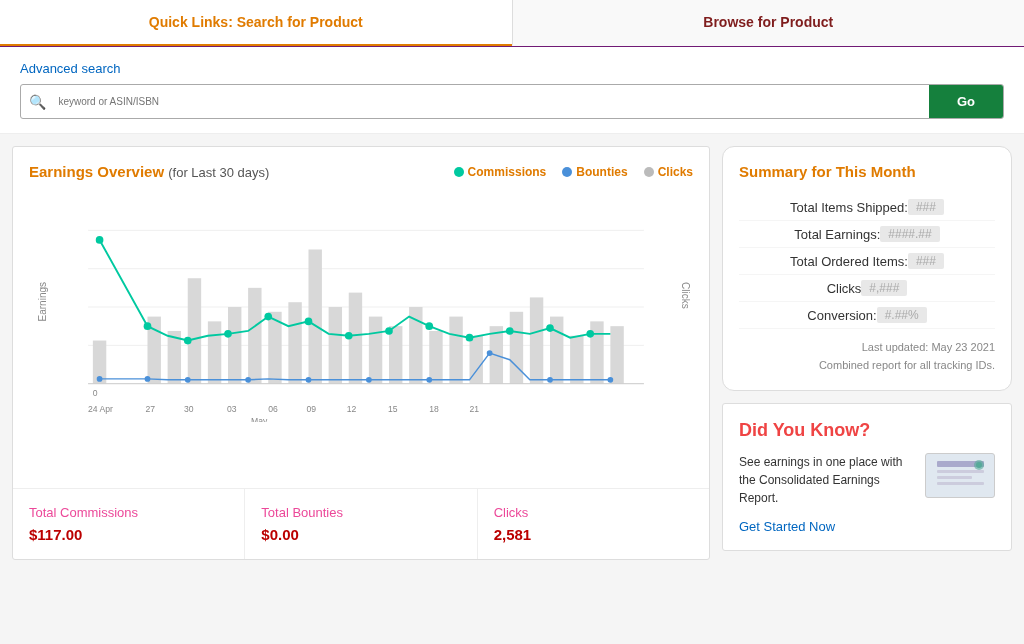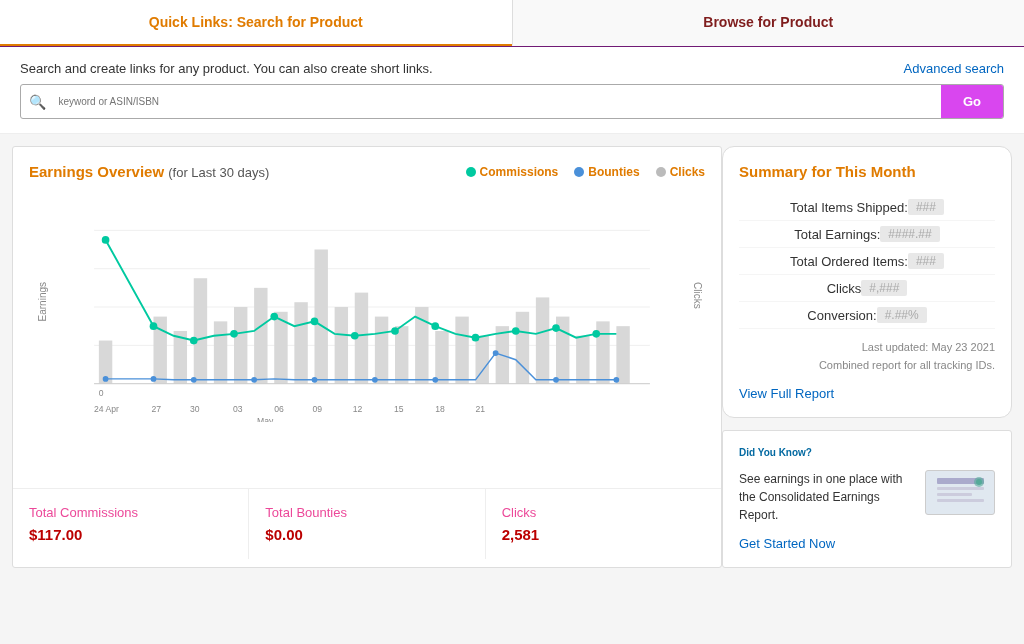--- a/index.html
+++ b/index.html
@@ -63,31 +63,32 @@
     }
     .search-input {
       flex: 1;
       border: none;
       outline: none;
       padding: 8px 4px;
       font-size: 10px;
       color: #0f172a;
     }
     .go-btn {
-      background: #d946ef;
+      background: #15803d;
       color: #fff;
       border: none;
-      padding: 9px 22px;
+      padding: 9px 28px;
       font-size: 13px;
       font-weight: bold;
       cursor: pointer;
     }
 
     .main-content {
       display: flex;
+      gap: 12px;
       padding: 0 12px 12px 12px;
     }
 
     .left-panel {
       flex: 1;
       background: #fff;
       border: 1px solid #ddd;
       border-radius: 3px;
       overflow: hidden;
     }
@@ -202,23 +203,23 @@
       display: block;
     }
 
     .did-you-know-card {
       background: #fff;
       border: 1px solid #ddd;
       border-radius: 3px;
       padding: 16px;
     }
     .did-you-know-title {
-      font-size: 10px;
+      font-size: 18px;
       font-weight: bold;
-      color: #0369a1;
+      color: #ef4444;
       margin-bottom: 12px;
     }
     .did-you-know-body {
       display: flex;
       gap: 10px;
       align-items: flex-start;
       margin-bottom: 12px;
     }
     .did-you-know-text {
       font-size: 12px;
@@ -251,21 +252,20 @@
   <div class="top-tab active">
     <span>Quick Links: Search for Product</span>
   </div>
   <div class="top-tab inactive">
     <span>Browse for Product</span>
   </div>
 </div>
 
 <div class="search-section">
   <div class="search-desc">
-    <span>Search and create links for any product. You can also create short links.</span>
     <a class="advanced-link">Advanced search</a>
   </div>
   <div class="search-bar">
     <div class="search-icon-wrap">🔍</div>
     <input class="search-input" type="text" placeholder="keyword or ASIN/ISBN" style="">
     <button class="go-btn">Go</button>
   </div>
 </div>
 
 <div class="main-content">
@@ -417,21 +417,20 @@
       </div>
       <div class="summary-row">
         <span class="summary-row-label">Conversion:</span>
         <span class="summary-row-value">#.##%</span>
       </div>
 
       <div class="summary-meta">
         <div>Last updated: May 23 2021</div>
         <div>Combined report for all tracking IDs.</div>
       </div>
-      <a class="view-report-link">View Full Report</a>
     </div>
 
     <div class="did-you-know-card">
       <div class="did-you-know-title">Did You Know?</div>
       <div class="did-you-know-body">
         <div class="did-you-know-text">See earnings in one place with the Consolidated Earnings Report.</div>
         <div class="did-you-know-img">
           <svg width="55" height="38" viewBox="0 0 55 38">
             <rect x="0" y="0" width="55" height="38" fill="#e0e8f0" rx="2"></rect>
             <rect x="4" y="4" width="47" height="6" fill="#aac" rx="1"></rect>

